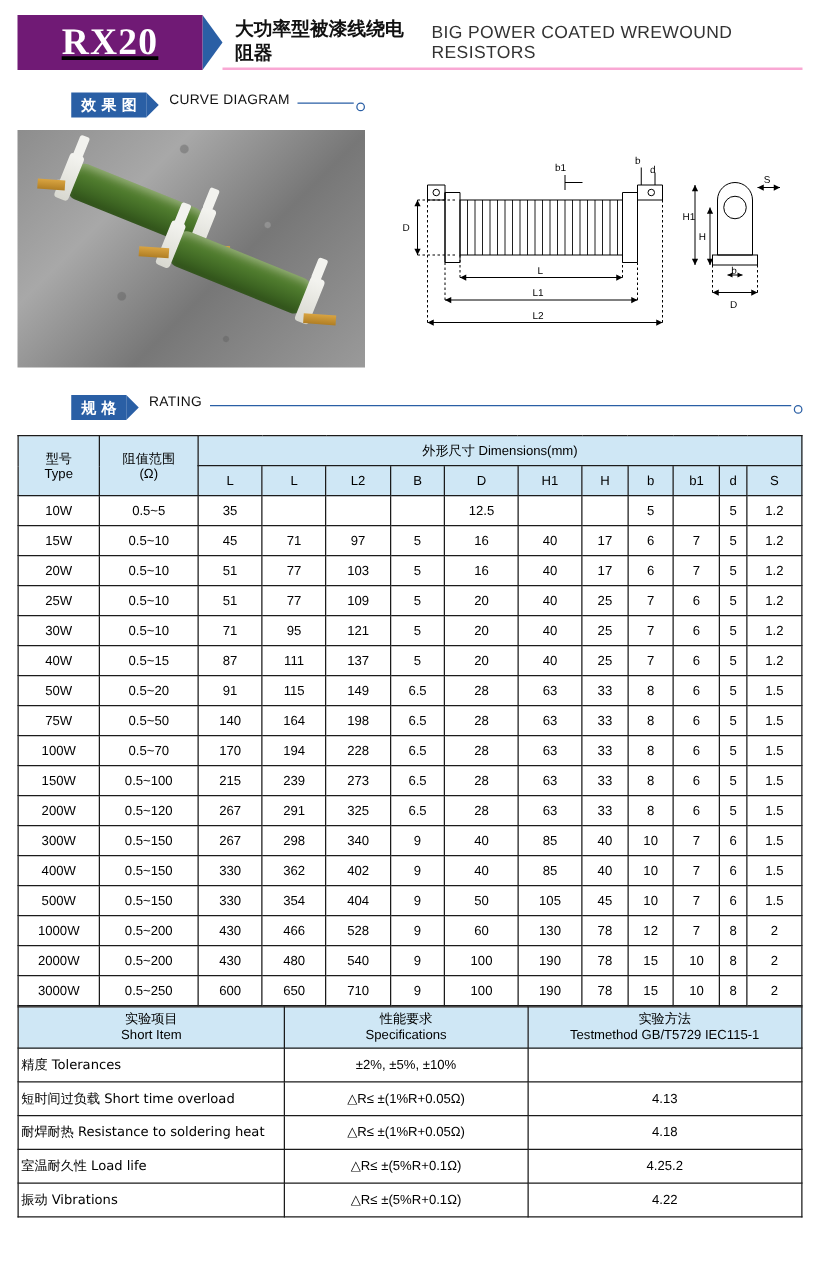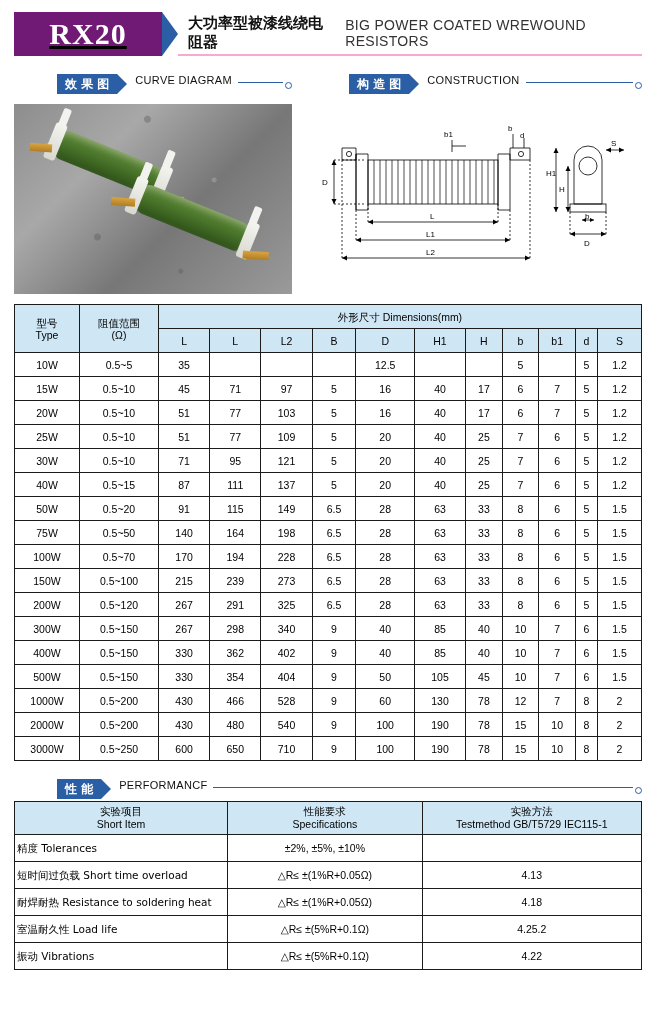--- a/index.html
+++ b/index.html
@@ -247,29 +247,20 @@
       <span class="header-en">BIG POWER COATED WREWOUND RESISTORS</span>
     </div>
   </div>
 
   <div style="display:flex; gap:14px;">
     <div style="width:278px;">
       <div class="section-title">
         <span class="st-cn cn">效 果 图</span>
         <span class="st-tri"></span>
         <span class="st-en">CURVE DIAGRAM</span>
-        <span class="st-rule"></span>
-        <span class="st-dot"></span>
-      </div>
-    </div>
-    <div style="flex:1;">
-      <div class="section-title">
-        <span class="st-cn cn">构 造 图</span>
-        <span class="st-tri"></span>
-        <span class="st-en">CONSTRUCTION</span>
         <span class="st-rule"></span>
         <span class="st-dot"></span>
       </div>
     </div>
   </div>
 
   <div class="top-row">
 
     <div class="photo-col">
       <div class="photo">
@@ -409,20 +400,27 @@
             <text x="240" y="72">H1</text>
             <text x="253" y="88">H</text>
             <text x="279" y="115">b</text>
             <text x="278" y="142">D</text>
           </g>
         </svg>
       </div>
     </div>
   </div>
 
+  <div class="section-title" style="margin-top:22px;">
+    <span class="st-cn cn">规 格</span>
+    <span class="st-tri"></span>
+    <span class="st-en">RATING</span>
+    <span class="st-rule"></span>
+    <span class="st-dot"></span>
+  </div>
 
   <table class="rating">
     <thead>
       <tr>
         <th rowspan="2" style="width:62px;">
           <span class="th-cn">型号</span>
           <span class="small-line">Type</span>
         </th>
         <th rowspan="2" style="width:76px;">
           <span class="th-cn">阻值范围</span>
@@ -699,27 +697,20 @@
         <td>190</td>
         <td>78</td>
         <td>15</td>
         <td>10</td>
         <td>8</td>
         <td>2</td>
       </tr>
     </tbody>
   </table>
 
-  <div class="section-title" style="margin-top:18px;">
-    <span class="st-cn cn">性 能</span>
-    <span class="st-tri"></span>
-    <span class="st-en">PERFORMANCF</span>
-    <span class="st-rule"></span>
-    <span class="st-dot"></span>
-  </div>
 
   <table class="perf">
     <thead>
       <tr>
         <th style="width:34%;">
           <span class="cn small-line">实验项目</span>
           <span class="small-line">Short Item</span>
         </th>
         <th style="width:31%;">
           <span class="cn small-line">性能要求</span>

